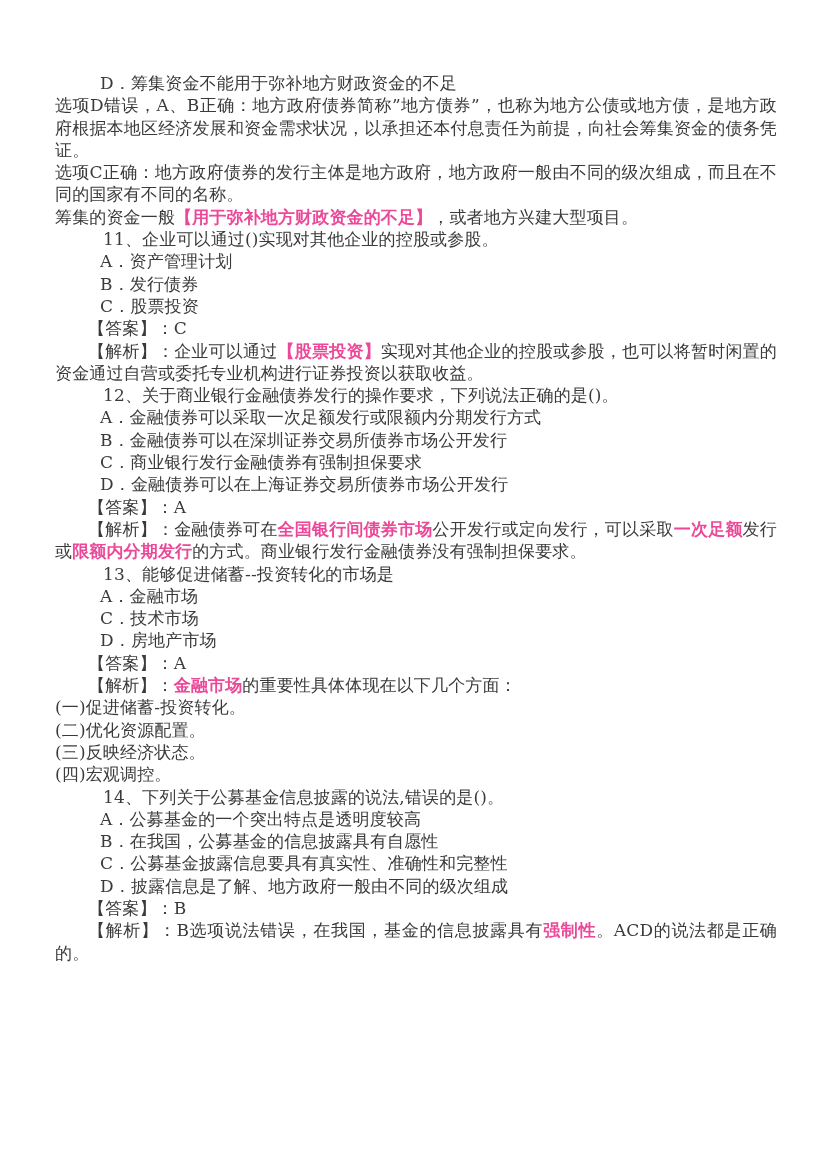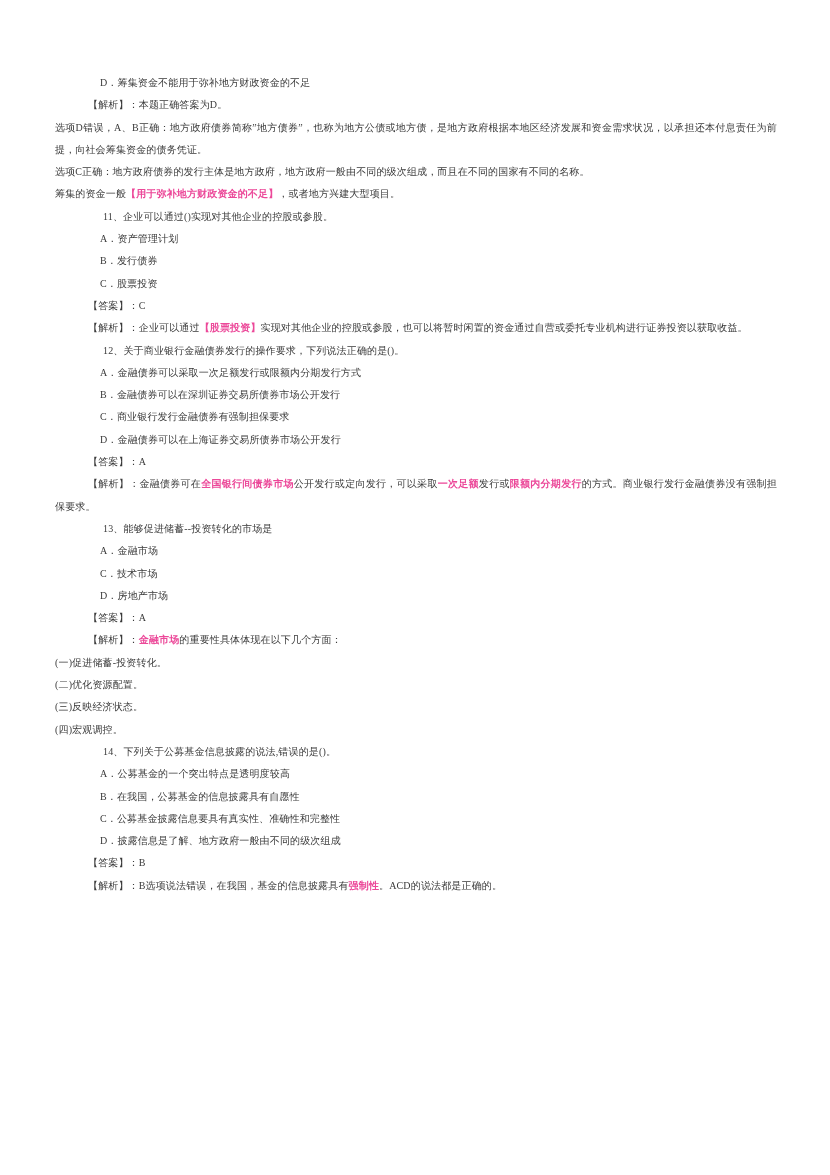--- a/index.html
+++ b/index.html
@@ -20,46 +20,44 @@
     overflow: hidden;
     box-sizing: border-box;
   }
   #content {
     position: absolute;
     left: 55px;
     top: 72px;
     width: 722px;
   }
   .line {
-    font-size: 10px;
+    font-size: 17px;
     line-height: 22.3px;
     color: #3a3a3a;
     text-align: justify;
     text-justify: inter-ideograph;
     white-space: normal;
     word-break: break-all;
     margin: 0;
     letter-spacing: 0.15px;
-    font-family: Liberation Serif, serif;
   }
   
   .ind-opt    { padding-left: 45px; }  
   .ind-ans    { padding-left: 33px; }  
   .ind-exp    { text-indent: 33px; }   
   .ind-q      { text-indent: 48px; }   
   .ind-none   { text-indent: 0; }      
   .b { font-weight: bold; color: #ec4899; }
 </style>
 </head>
 <body>
 
 <div id="page">
   <div id="content">
       <p class="line ind-opt">D．筹集资金不能用于弥补地方财政资金的不足</p>
-      <p class="line ind-exp">【解析】：本题正确答案为D。</p>
       <p class="line ind-none">选项D错误，A、B正确：地方政府债券简称”地方债券”，也称为地方公债或地方债，是地方政府根据本地区经济发展和资金需求状况，以承担还本付息责任为前提，向社会筹集资金的债务凭证。</p>
       <p class="line ind-none">选项C正确：地方政府债券的发行主体是地方政府，地方政府一般由不同的级次组成，而且在不同的国家有不同的名称。</p>
       <p class="line ind-none"><span>筹集的资金一般</span><span class="b">【用于弥补地方财政资金的不足】</span><span>，或者地方兴建大型项目。</span></p>
       <p class="line ind-q">11、企业可以通过()实现对其他企业的控股或参股。</p>
       <p class="line ind-opt">A．资产管理计划</p>
       <p class="line ind-opt">B．发行债券</p>
       <p class="line ind-opt">C．股票投资</p>
       <p class="line ind-ans">【答案】：C</p>
       <p class="line ind-exp"><span>【解析】：企业可以通过</span><span class="b">【股票投资】</span><span>实现对其他企业的控股或参股，也可以将暂时闲置的资金通过自营或委托专业机构进行证券投资以获取收益。</span></p>
       <p class="line ind-q">12、关于商业银行金融债券发行的操作要求，下列说法正确的是()。</p>

